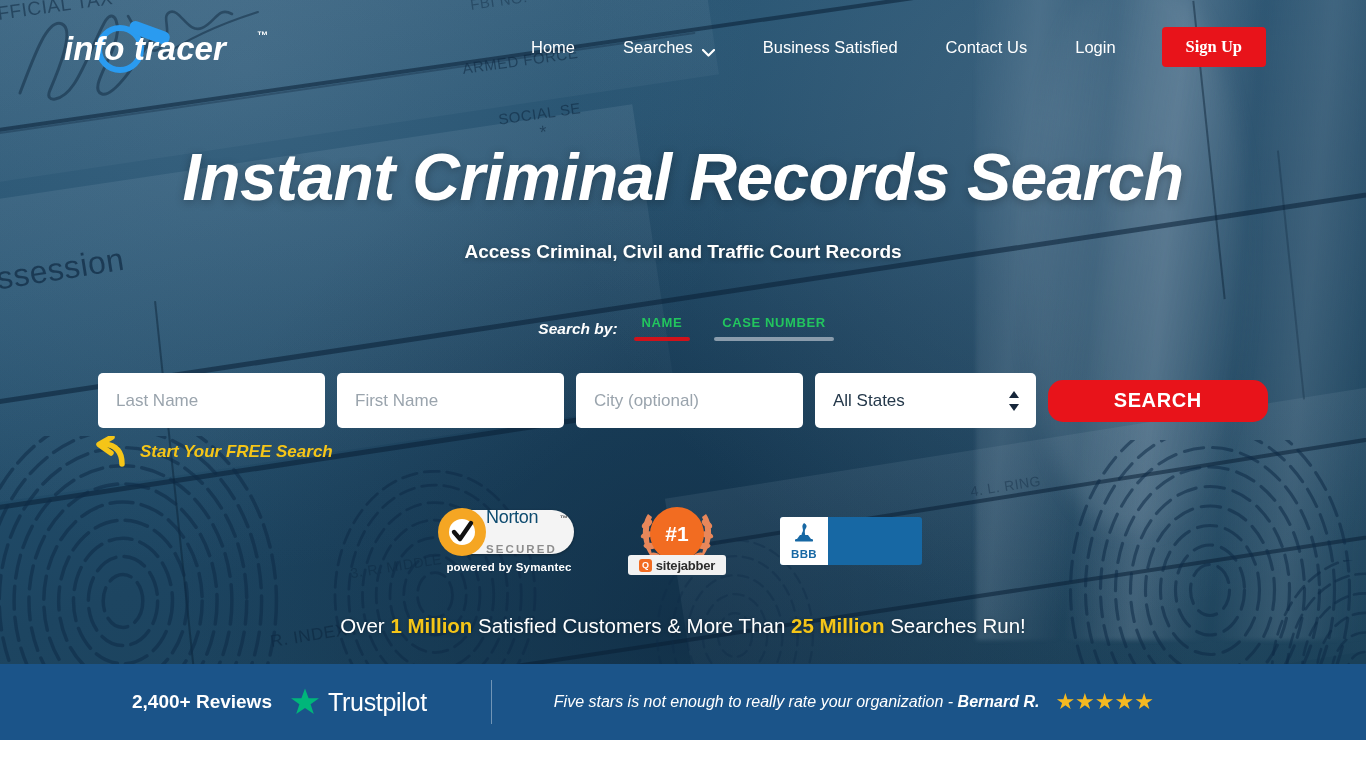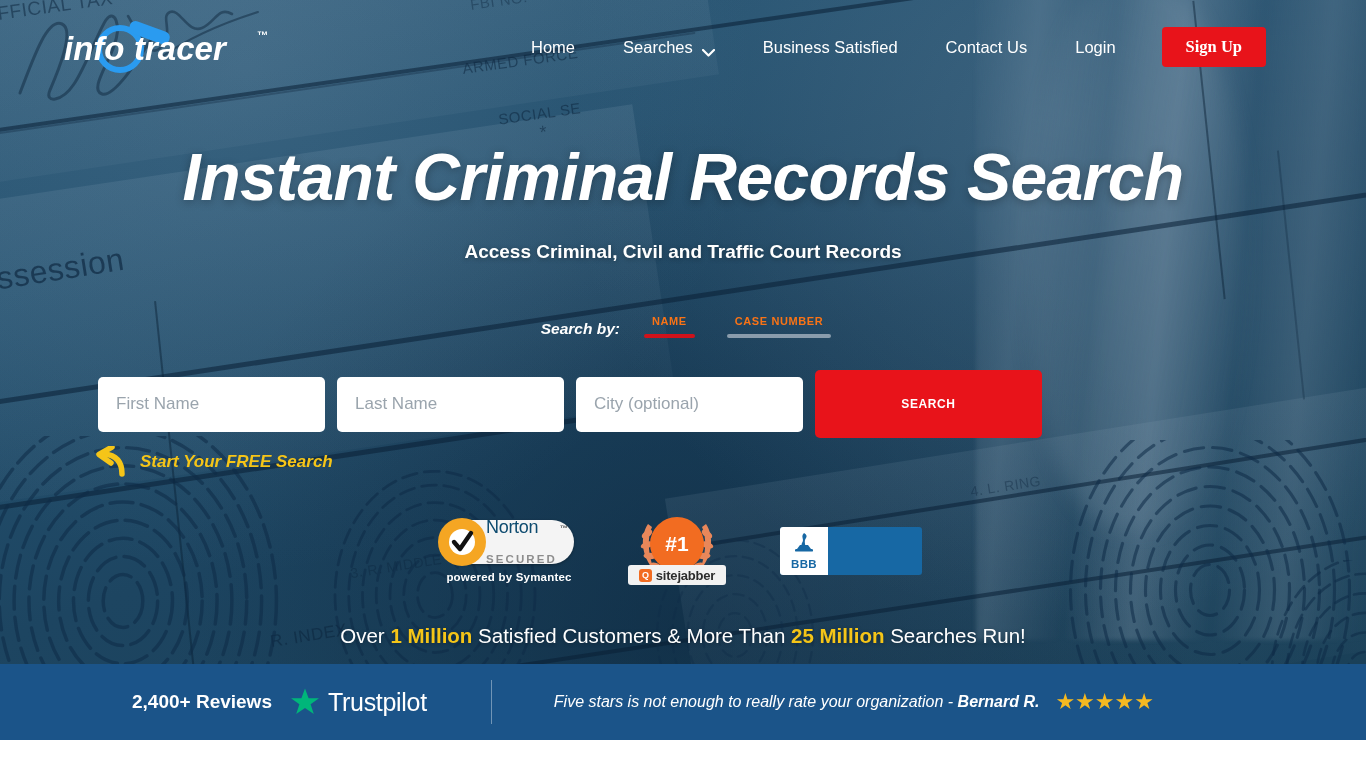--- a/index.html
+++ b/index.html
@@ -146,28 +146,28 @@
   .sub {
     color:#ffffff;
     font-size:19px; font-weight:700;
     margin-top:30px;
     text-shadow:0 1px 5px rgba(0,0,0,.35);
   }
 
   
   .searchby {
     margin-top:52px;
-    display:flex; align-items:flex-end; justify-content:center; gap:8px;
+    display:flex; align-items:center; justify-content:center; gap:0;
   }
   .searchby-label {
     color:#ffffff; font-size:15.5px; font-weight:700; font-style:italic;
     padding-top:2px; margin-right:22px;
   }
   .tab {
-    color:#f97316; font-size:11px; font-weight:700; letter-spacing:.6px;
+    color:#22c55e; font-size:13px; font-weight:700; letter-spacing:.6px;
     padding:0 2px 11px; cursor:pointer; position:relative;
   }
   .tab + .tab { margin-left:36px; }
   .tab::after {
     content:""; position:absolute; left:-6px; right:-6px; bottom:0;
     height:4px; border-radius:2px; background:#8a9cac;
   }
   .tab.active::after { background:#d0121b; }
 
   
@@ -193,24 +193,24 @@
     border:none; border-radius:5px; background:#ffffff;
     color:#24384a; font-size:17px; font-family:"Liberation Sans", sans-serif;
     padding:0 38px 0 18px;
     appearance:none; -webkit-appearance:none; cursor:pointer;
   }
   .select-arrow {
     position:absolute; right:16px; top:50%; transform:translateY(-50%);
     pointer-events:none; color:#16263a;
   }
   .search-btn {
-    width:227px; height:68px;
+    width:227px; height:42px;
     background:#e8131a; color:#ffffff;
-    font-size:12px; font-weight:700; letter-spacing:.6px;
-    border:none; border-radius:5px; cursor:pointer;
+    font-size:20px; font-weight:700; letter-spacing:.6px;
+    border:none; border-radius:15px; cursor:pointer;
     font-family:"Liberation Sans", sans-serif;
   }
 
   
   .free-row {
     position:relative; z-index:5;
     margin-top:8px; padding-left:92px;
     display:flex; align-items:center; gap:8px;
   }
   .free-text {
@@ -464,23 +464,32 @@
     <div class="sub">Access Criminal, Civil and Traffic Court Records</div>
 
     <div class="searchby">
       <span class="searchby-label">Search by:</span>
       <div class="tab active">NAME</div>
       <div class="tab">CASE NUMBER</div>
     </div>
   </div>
 
   <div class="form-row">
+    <input class="field f-last" type="text" placeholder="Last Name" style="">
     <input class="field f-first" type="text" placeholder="First Name" style="">
-    <input class="field f-last" type="text" placeholder="Last Name" style="">
     <input class="field f-city" type="text" placeholder="City (optional)" style="">
+    <div class="select-wrap">
+      <select class="f-state">
+        <option>All States</option>
+      </select>
+      <svg class="select-arrow" width="12" height="22" viewBox="0 0 12 22">
+        <path d="M6 1 L11 8 L1 8 Z" fill="#16263a"></path>
+        <path d="M6 21 L11 14 L1 14 Z" fill="#16263a"></path>
+      </svg>
+    </div>
     <button class="search-btn">SEARCH</button>
   </div>
 
   <div class="free-row">
     <svg width="40" height="32" viewBox="0 0 40 32">
       <path d="M30 28 C30 16 24 9 12 8" fill="none" stroke="#f5c518" stroke-width="5.5" stroke-linecap="round"></path>
       <path d="M20 1 L7 8.5 L19 17" fill="none" stroke="#f5c518" stroke-width="5.5" stroke-linecap="round" stroke-linejoin="round"></path>
     </svg>
     <span class="free-text">Start Your FREE Search</span>
   </div>

